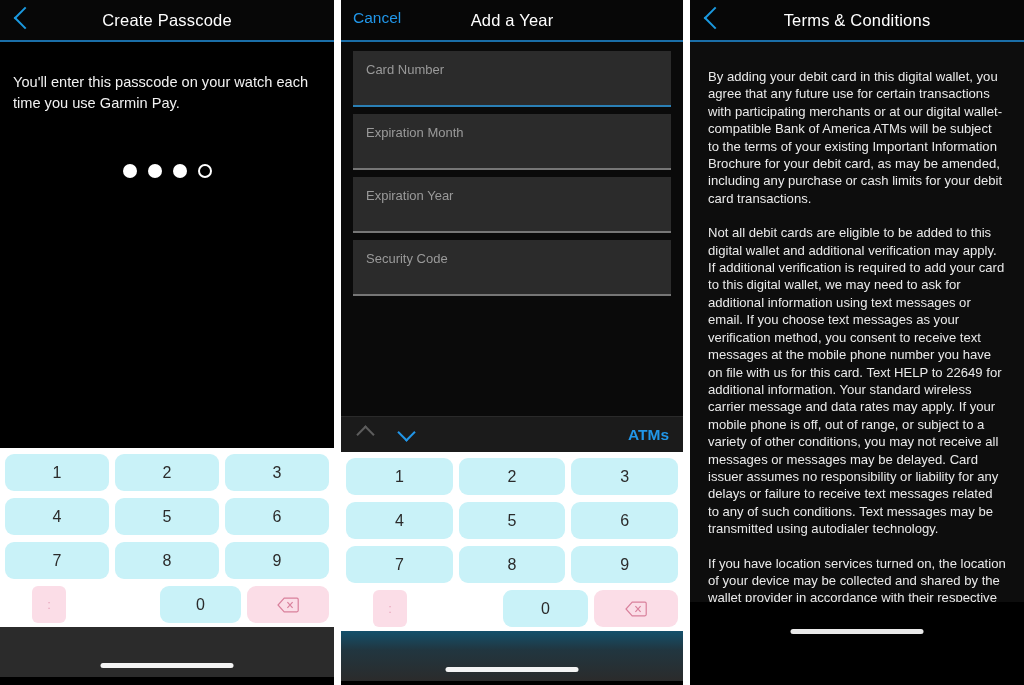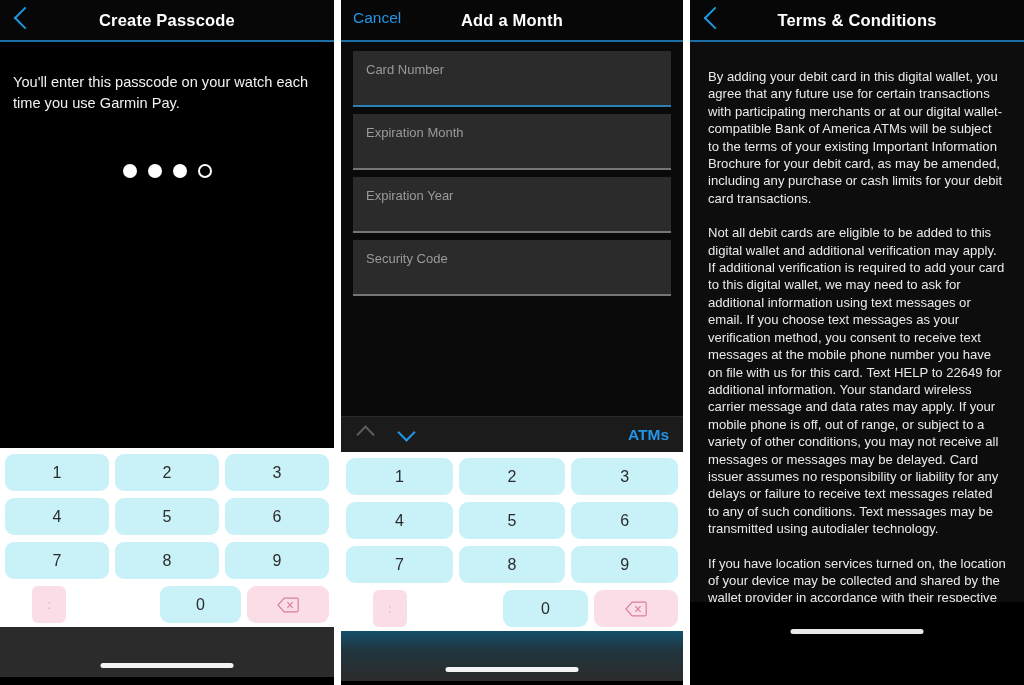--- a/index.html
+++ b/index.html
@@ -30,21 +30,21 @@
     position: relative;
     height: 42px;
     background: #070707;
     display: flex; align-items: center;
     justify-content: center;
     border-bottom: 2px solid #1a6ea8;
   }
   .nav-title {
     color: #ffffff;
     font-size: 16.5px;
-    font-weight: 700;
+    font-weight: 400;
     letter-spacing: .2px;
   }
   .nav-left {
     position: absolute; left: 12px; top: 0; bottom: 4px;
     display: flex; align-items: center;
   }
   .chev-back {
     width: 16px; height: 16px;
     border-left: 2.6px solid #1b9ae0;
     border-bottom: 2.6px solid #1b9ae0;
@@ -257,21 +257,21 @@
     </div>
   </div>
 
   <div class="gap"></div>
 
   <div class="panel p2">
     <div class="nav">
       <div class="nav-left">
         <span class="nav-cancel">Cancel</span>
       </div>
-      <div class="nav-title">Add a Month</div>
+      <div class="nav-title">Add a Year</div>
     </div>
 
     <div class="form">
       <div class="field active">
         <div class="ph">Card Number</div>
         <div class="underline"></div>
       </div>
       <div class="field">
         <div class="ph">Expiration Month</div>
         <div class="underline"></div>

